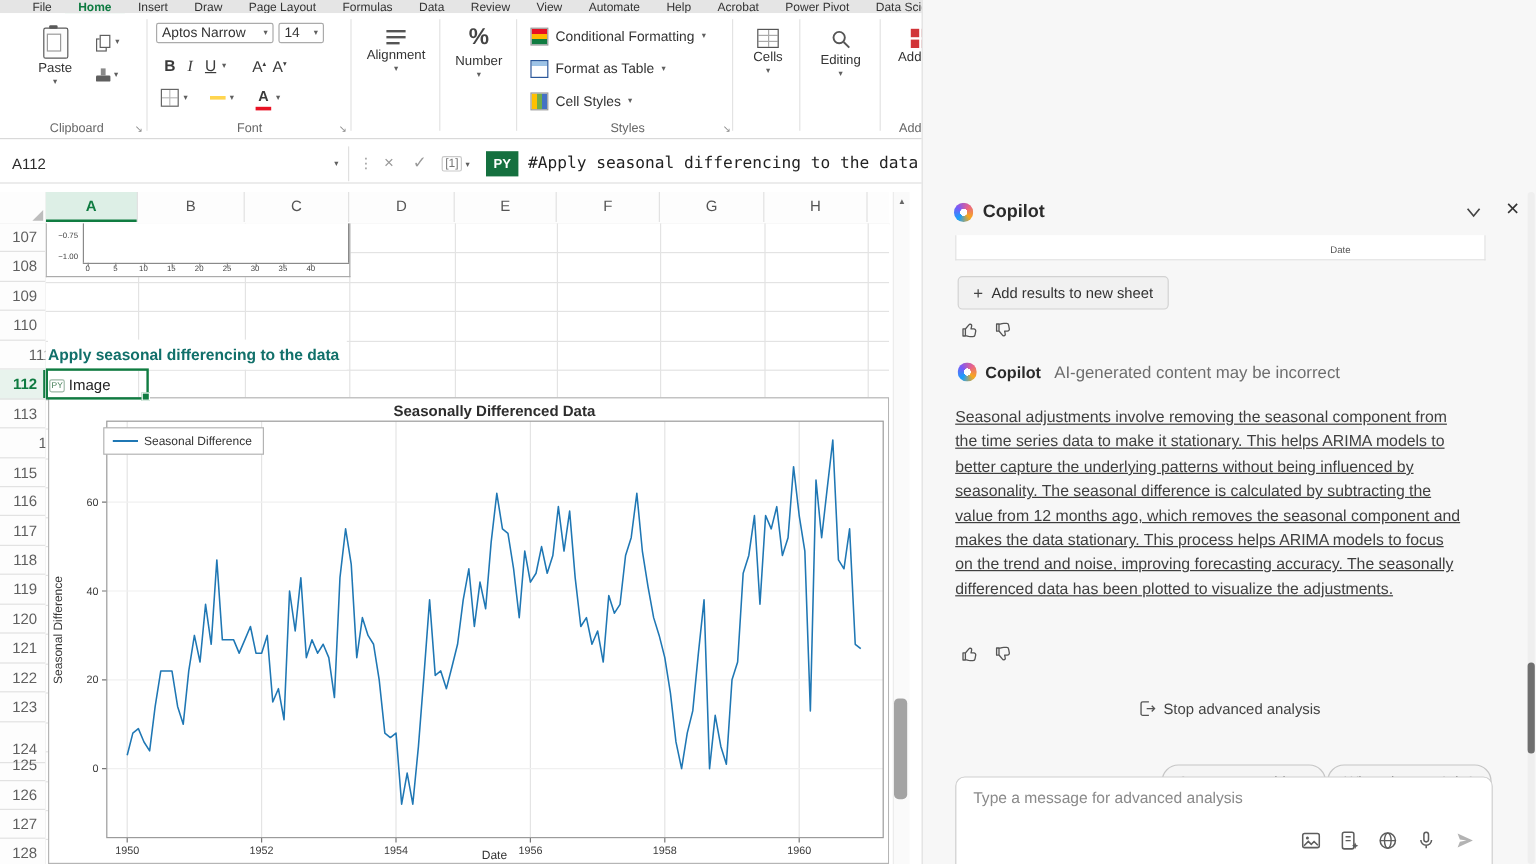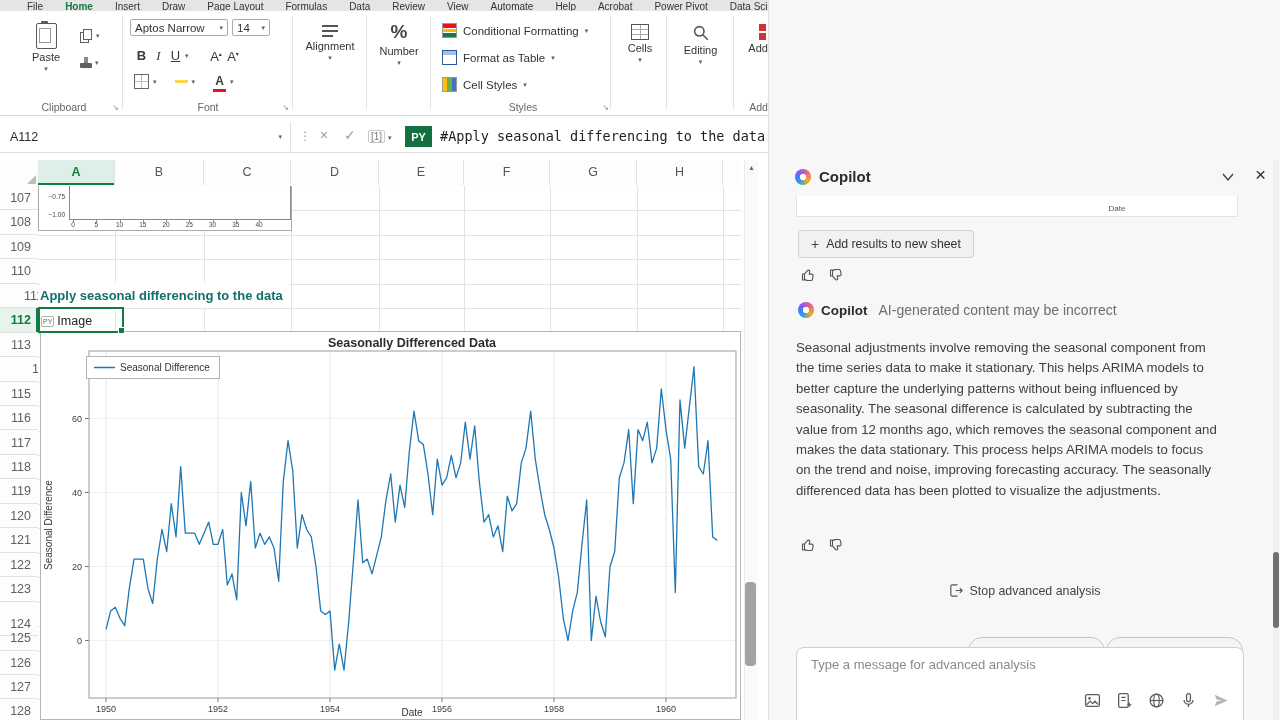--- a/index.html
+++ b/index.html
@@ -116,21 +116,21 @@
   .pane-min{position:absolute;left:452px;top:172px;color:#444;}
   .pane-close{position:absolute;left:486px;top:165px;font-size:19px;color:#333;line-height:20px;}
   .chart-remnant{position:absolute;left:27px;top:196px;width:440px;height:20px;background:#fff;border:1px solid #e2e2e2;border-top:none;}
   .chart-remnant .cap{position:absolute;left:300px;top:8px;width:40px;text-align:center;font-size:8px;color:#555;}
   .addresults{position:absolute;left:29px;top:230px;height:26px;display:flex;align-items:center;gap:7px;background:#f1f1f1;border:1px solid #d2d2d2;border-radius:4px;padding:0 12px;font-size:12.3px;color:#323232;}
   .addresults .plus{font-size:14px;color:#444;line-height:1;}
   .fb-row{position:absolute;left:31px;display:flex;gap:12px;}
   .msg-head{position:absolute;left:29px;top:302px;display:flex;align-items:center;gap:7px;}
   .msg-author{font-size:13.5px;font-weight:bold;color:#2b2b2b;}
   .msg-disclaimer{font-size:14px;color:#6e6e6e;padding-left:4px;}
-  .msg-body{position:absolute;left:27px;top:338px;width:424px;font-size:13.2px;line-height:20.4px;color:#3f3f3f;}
+  .msg-body{position:absolute;left:27px;top:338px;width:424px;font-size:13.2px;line-height:20.4px;color:#3f3f3f;text-decoration:underline;}
   .stoplink{position:absolute;left:0;right:0;top:583px;display:flex;justify-content:center;align-items:center;gap:6px;font-size:12.4px;color:#444;}
   .pills{position:absolute;right:37px;top:637px;display:flex;gap:1px;}
   .pill{height:27px;display:flex;align-items:center;background:#f5f5f5;border:1px solid #c6c6c6;border-radius:14px;padding:0 13px;font-size:12.3px;color:#333;white-space:nowrap;}
   .chatbox{position:absolute;left:27px;top:647px;width:448px;height:88px;background:#fff;border:1px solid #cfcfcf;border-radius:8px;box-sizing:border-box;}
   .chat-input{position:absolute;left:12px;top:8px;width:300px;border:none;outline:none;font-size:13px;color:#a16207;font-family:"Liberation Sans",sans-serif;background:transparent;}
   .chat-input::placeholder{color:#8a8a8a;}
   .chat-icons{position:absolute;right:14px;top:44px;display:flex;gap:15px;align-items:center;}
   .pane-scroll{position:absolute;left:504px;top:160px;width:6px;bottom:0;background:#efefef;border-radius:3px;}
   .pane-thumb{position:absolute;left:504px;top:552px;width:6px;height:76px;background:#6f6f6f;border-radius:3px;}
 </style>

